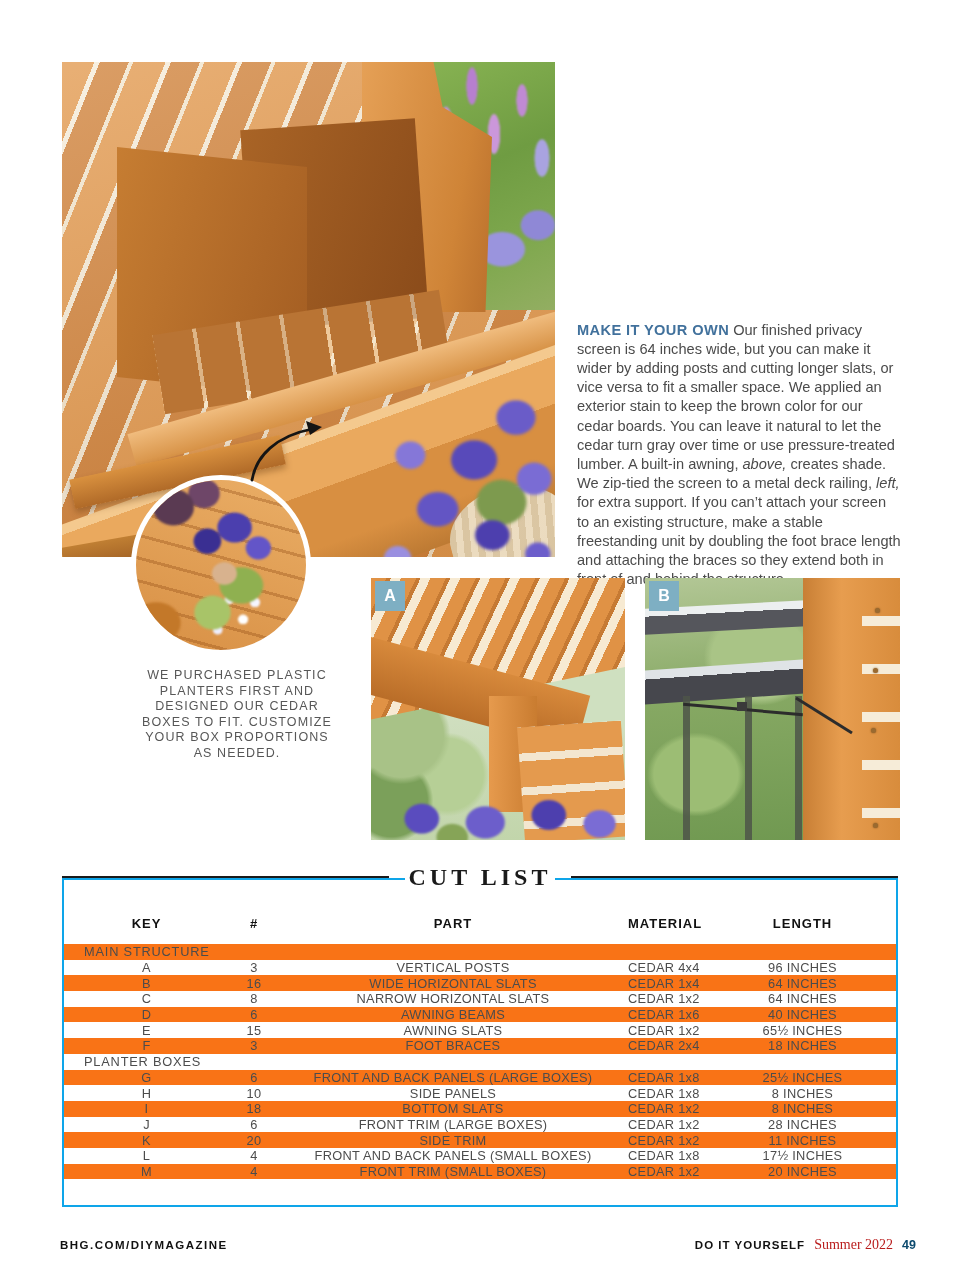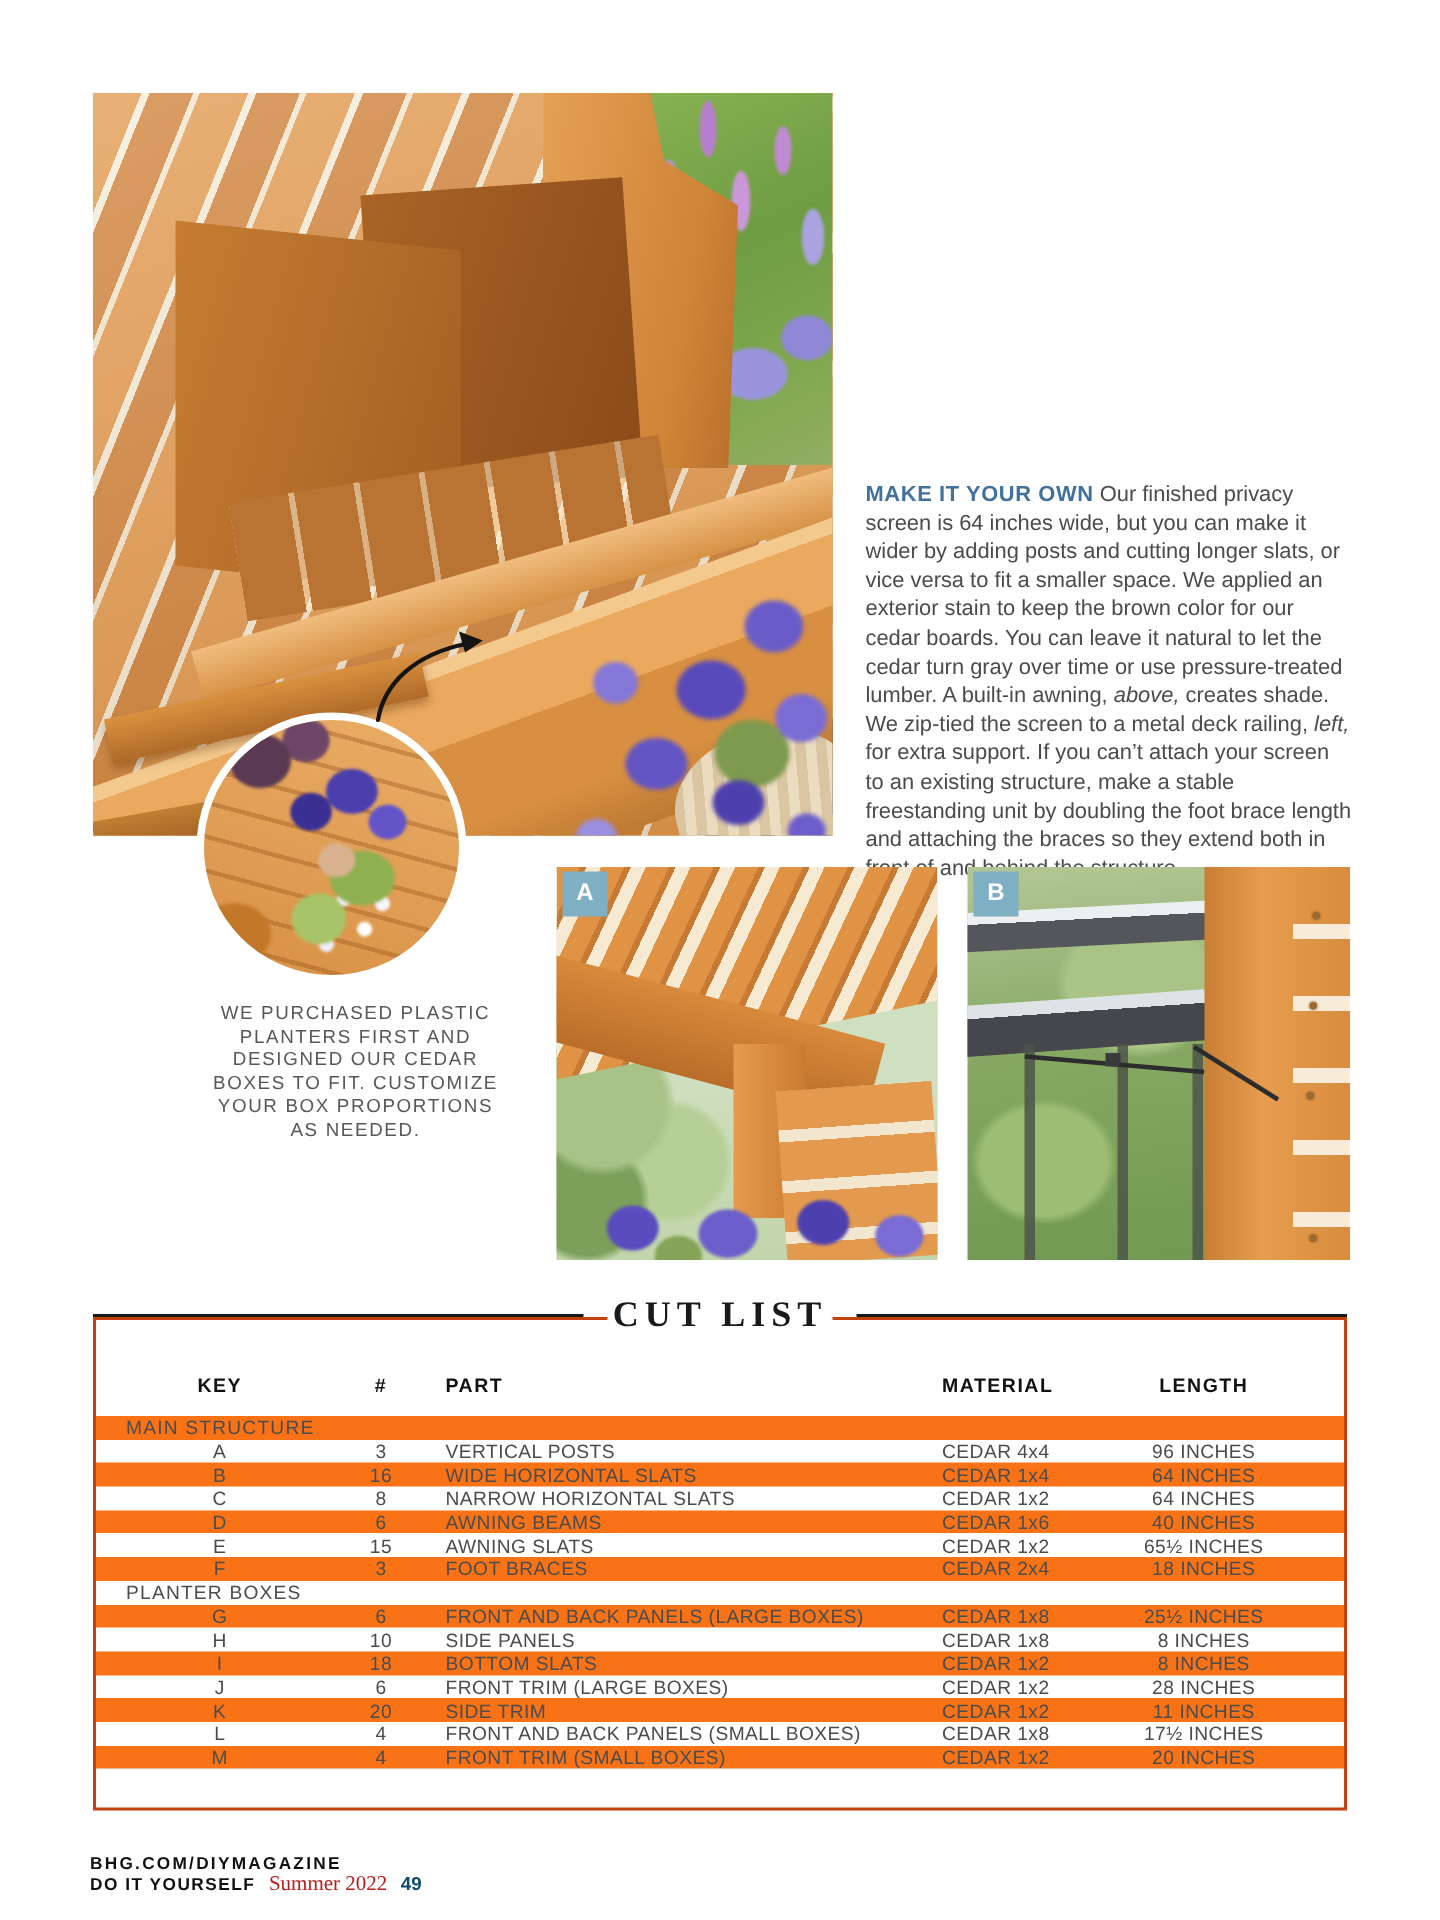--- a/index.html
+++ b/index.html
@@ -134,35 +134,35 @@
   
   .inset-caption{position:absolute;left:142px;top:668px;width:190px;text-align:center;
     font-size:12.5px;line-height:15.5px;letter-spacing:1.1px;color:#575757;}
 
   
   .cutlist{position:absolute;left:62px;top:862px;width:836px;}
   .cl-title{position:relative;z-index:2;display:flex;align-items:center;height:30px;}
   .cl-title .line{flex:1;height:2.5px;background:#1a1a1a;}
   .cl-title .t{margin:0 16px;padding:0 4px;background:#fff;
     font-family:Liberation Serif, serif;font-weight:bold;font-size:24px;letter-spacing:4px;color:#1a1a1a;}
-  .cl-box{position:relative;margin-top:-14px;border:2px solid #c2410c;background:#fff;
+  .cl-box{position:relative;margin-top:-14px;border:2px solid #0ea5e9;background:#fff;
     padding:30px 0 26px 0;}
   .cl-head{display:flex;height:26px;margin-bottom:8px;font-weight:bold;font-size:13px;
     letter-spacing:1px;color:#111;align-items:center;}
   .tr{display:flex;height:15.7px;align-items:center;font-size:12.8px;letter-spacing:.3px;color:#4c4c4c;}
   .r-gray{background:#f97316;}
   .c-key{width:165px;text-align:center;}
   .c-num{width:50px;text-align:center;}
-  .c-part{width:330px;padding-left:18px;box-sizing:border-box;}
+  .c-part{width:330px;padding-left:18px;box-sizing:border-box;text-align:center;}
   .c-mat{width:150px;padding-left:19px;box-sizing:border-box;}
   .c-len{width:137px;padding-right:50px;box-sizing:border-box;text-align:center;}
   .tr-sec .c-sec{padding-left:20px;letter-spacing:.8px;color:#4c4c4c;}
 
   
-  .footer{position:absolute;left:60px;right:44px;top:1237px;display:flex;justify-content:space-between;align-items:baseline;flex-direction:column;}
+  .footer{position:absolute;left:60px;right:44px;top:1237px;display:flex;justify-content:space-between;align-items:baseline;}
   .f-site{font-weight:bold;font-size:11.5px;letter-spacing:1.5px;color:#111;}
   .f-right{display:flex;align-items:baseline;gap:9px;}
   .f-mag{font-weight:bold;font-size:11.5px;letter-spacing:1px;color:#111;}
   .f-issue{font-family:"Liberation Serif",serif;font-size:14px;color:#b91c1c;}
   .f-page{font-weight:bold;font-size:12.5px;color:#0c4a6e;}
 </style>
 </head>
 <body>
 
 <div class="page">

